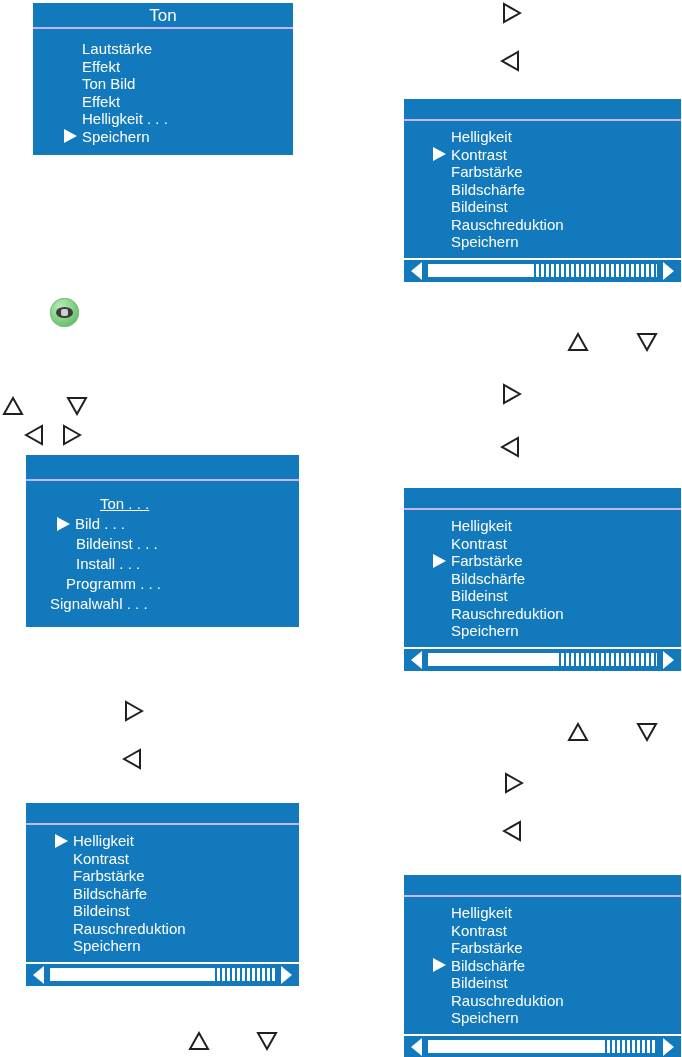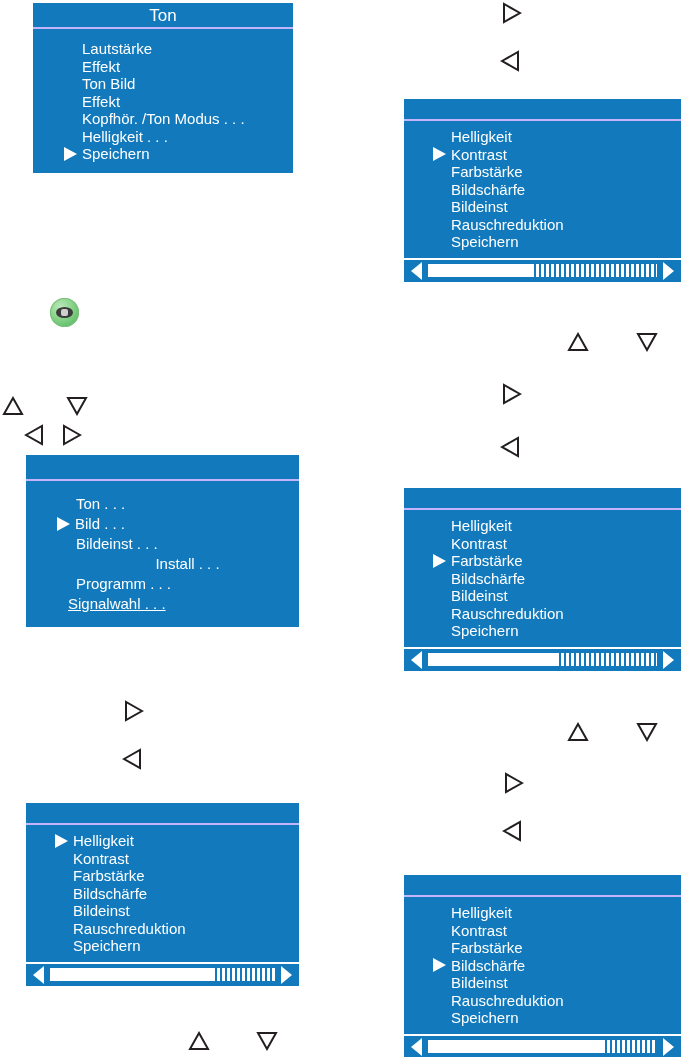--- a/index.html
+++ b/index.html
@@ -134,24 +134,20 @@
     <div class="osd-row">
       
       <span>Ton Bild</span>
     </div>
     <div class="osd-row">
       
       <span>Effekt</span>
     </div>
     <div class="osd-row">
       
-      <span>Kopfhör. /Ton Modus . . .</span>
-    </div>
-    <div class="osd-row">
-      
       <span>Helligkeit . . .</span>
     </div>
     <div class="osd-row sel">
       <span class="cursor"></span>
       <span>Speichern</span>
     </div>
   </div>
 </div>
 
 <div class="greenbtn" style="left:50px;top:298px;">
@@ -175,41 +171,41 @@
 </div>
 <div class="tri" style="left:62px;top:424px;">
   <svg width="20" height="22" viewBox="0 0 20 22">
       <polygon points="18,11 2,2 2,20" fill="#ffffff" stroke="#231f20" stroke-width="2"></polygon>
     </svg>
 </div>
 
 <div class="osd" style="left:26px;top:455px;width:273px;">
   <div class="osd-title blank"></div>
   <div class="osd-list" style="padding-top:13px;padding-bottom:13px;">
-    <div class="osd-row" style="height:20px;line-height:20px;padding-left:50px;">
+    <div class="osd-row" style="height:20px;line-height:20px;padding-left:74px;text-decoration:underline;">
       
       <span>Ton . . .</span>
     </div>
     <div class="osd-row sel" style="height:20px;line-height:20px;">
       <span class="cursor"></span>
       <span>Bild . . .</span>
     </div>
     <div class="osd-row" style="height:20px;line-height:20px;padding-left:50px;">
       
       <span>Bildeinst . . .</span>
     </div>
-    <div class="osd-row" style="height:20px;line-height:20px;padding-left:50px;text-align:center;">
+    <div class="osd-row" style="height:20px;line-height:20px;padding-left:50px;">
       
       <span>Install . . .</span>
     </div>
-    <div class="osd-row" style="height:20px;line-height:20px;padding-left:50px;">
+    <div class="osd-row" style="height:20px;line-height:20px;padding-left:40px;">
       
       <span>Programm . . .</span>
     </div>
-    <div class="osd-row" style="height:20px;line-height:20px;padding-left:42px;text-decoration:underline;">
+    <div class="osd-row" style="height:20px;line-height:20px;padding-left:24px;">
       
       <span>Signalwahl . . .</span>
     </div>
   </div>
 </div>
 
 <div class="tri" style="left:124px;top:700px;">
   <svg width="20" height="22" viewBox="0 0 20 22">
       <polygon points="18,11 2,2 2,20" fill="#ffffff" stroke="#231f20" stroke-width="2"></polygon>
     </svg>

